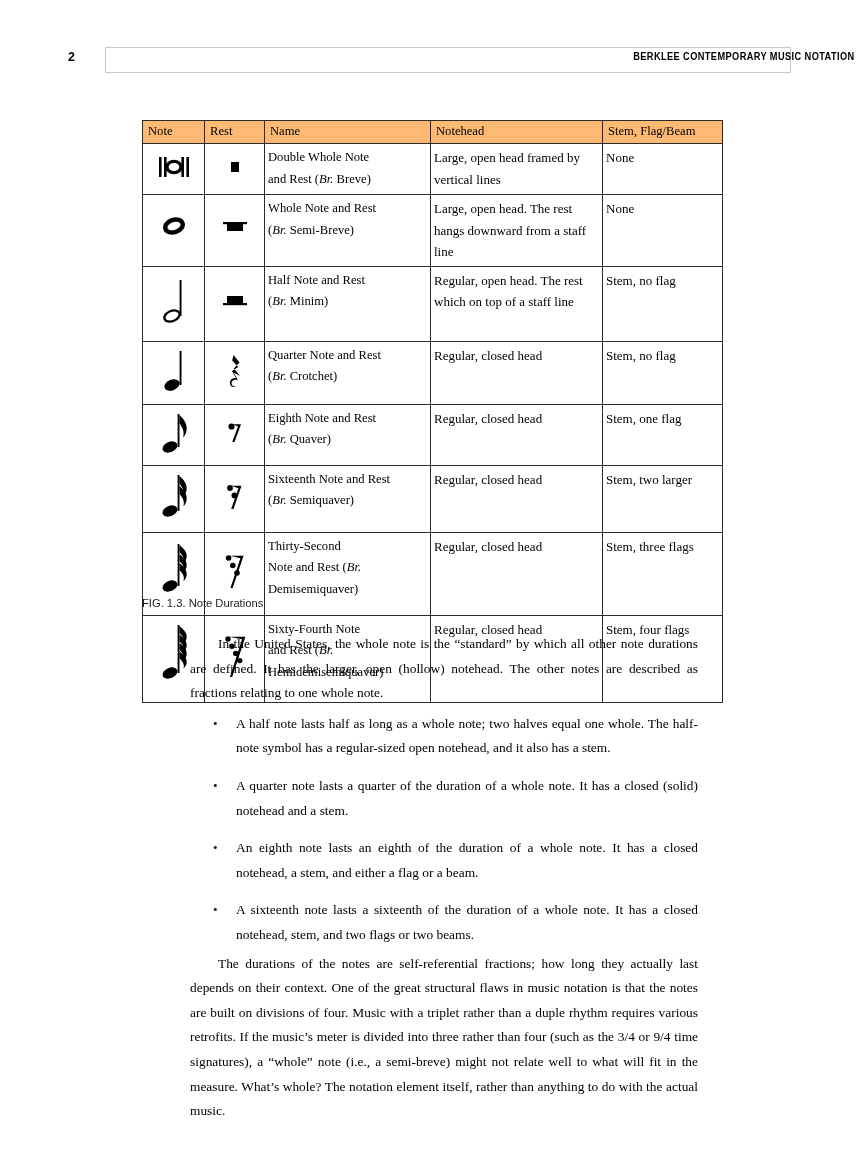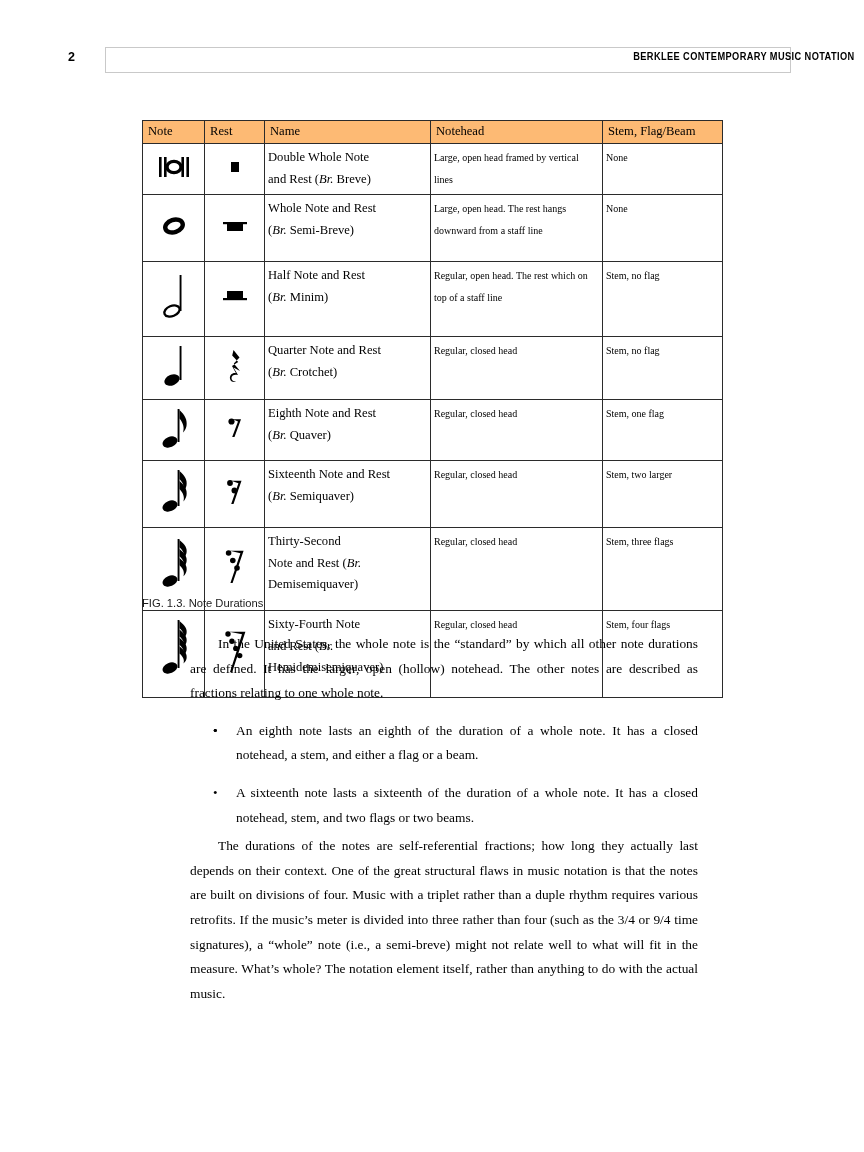--- a/index.html
+++ b/index.html
@@ -75,21 +75,21 @@
   .col-name   { width: 166px; }
   .col-head   { width: 172px; }
   .col-stem   { width: 120px; }
 
   td.glyph-cell {
     text-align: center;
     vertical-align: middle;
     padding: 3px 0;
   }
   td.text-cell {
-    font-size: 10px;
+    font-size: 13px;
     line-height: 21.5px;
     padding: 3px 5px 4px 5px;
   }
   td.name-cell {
     font-size: 12.6px;
     line-height: 21.5px;
     padding: 3px 5px 4px 7px;
     vertical-align: middle;
   }
   td.name-cell.top-align { vertical-align: top; }
@@ -385,23 +385,25 @@
 
 <div class="fig-caption">FIG. 1.3. Note Durations</div>
 
 <div class="body-col">
 
   <p class="indent">In the United States, the whole note is the “standard” by which all other note durations are defined. It has the larger, open (hollow) notehead. The other notes are described as fractions relating to one whole note.</p>
 
   <ul class="bullets">
     <li>
       <span class="bullet-dot">•</span>
+      <span>A half note lasts half as long as a whole note; two halves equal one whole. The half-note symbol has a regular-sized open notehead, and it also has a stem.</span>
     </li>
     <li>
       <span class="bullet-dot">•</span>
+      <span>A quarter note lasts a quarter of the duration of a whole note. It has a closed (solid) notehead and a stem.</span>
     </li>
     <li>
       <span class="bullet-dot">•</span>
       <span>An eighth note lasts an eighth of the duration of a whole note. It has a closed notehead, a stem, and either a flag or a beam.</span>
     </li>
     <li>
       <span class="bullet-dot">•</span>
       <span>A sixteenth note lasts a sixteenth of the duration of a whole note. It has a closed notehead, stem, and two flags or two beams.</span>
     </li>
   </ul>

